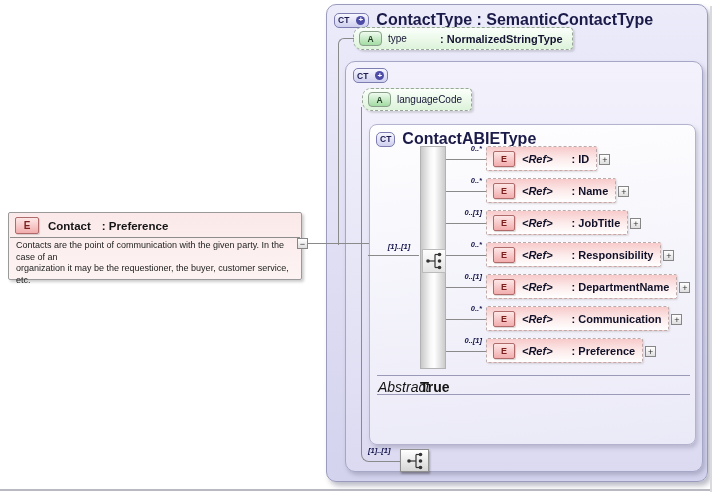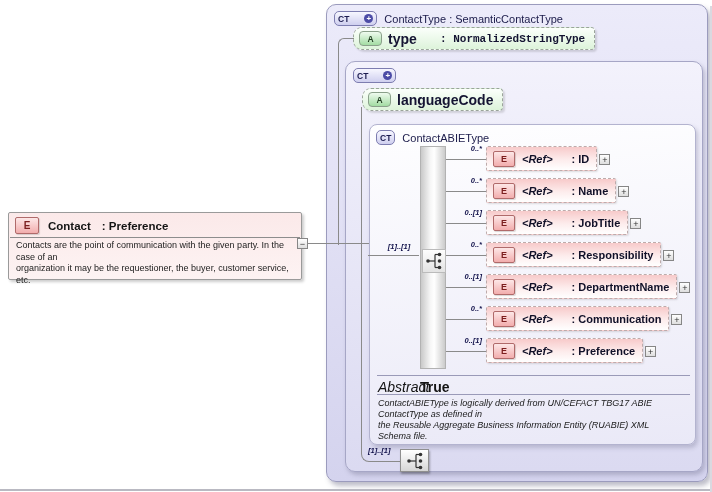--- a/index.html
+++ b/index.html
@@ -11,21 +11,21 @@
   
   .icon-e{display:inline-flex;align-items:center;justify-content:center;
           width:20px;height:14px;border:1px solid #b06a6a;border-radius:2px;
           background:linear-gradient(180deg,#fde7e7 0%,#f2adad 100%);
           color:#7c1f1f;font-size:9px;font-weight:bold;flex:0 0 auto;
           box-shadow:1px 1px 1px rgba(0,0,0,.15);}
   .icon-a{display:inline-flex;align-items:center;justify-content:center;
           width:21px;height:13px;border:1px solid #8aa08a;border-radius:4px;
           background:linear-gradient(180deg,#effbef 0%,#a3dca3 100%);
           color:#1e3a1e;font-size:8.5px;font-weight:bold;flex:0 0 auto;}
-  .icon-ct{display:inline-flex;align-items:center;justify-content:center;gap:15px;
+  .icon-ct{display:inline-flex;align-items:center;justify-content:center;gap:7px;
            height:13px;padding:0 3px;border:1px solid #7d7db0;border-radius:5px;
            background:linear-gradient(180deg,#f7f7ff 0%,#cfcfef 100%);
            color:#1c1c50;font-size:8.5px;font-weight:bold;flex:0 0 auto;}
   .ct-plus{display:inline-flex;align-items:center;justify-content:center;
            width:9px;height:9px;border-radius:50%;background:#4c4ca6;color:#fff;
            font-size:8px;line-height:8px;font-weight:bold;}
   .handle{position:absolute;width:11px;height:11px;box-sizing:border-box;
           border:1px solid #868686;background:linear-gradient(180deg,#ffffff,#dedede);
           display:flex;align-items:center;justify-content:center;
           font-size:9px;line-height:8px;color:#333;z-index:6;}
@@ -48,29 +48,29 @@
   .hline{position:absolute;height:1px;background:#8a8a8a;z-index:5;}
   .l1{left:308px;top:243px;width:61px;}
   .l2{left:368px;top:255px;width:51px;}
 
   
   .outer-box{position:absolute;left:326px;top:4px;width:382px;height:478px;box-sizing:border-box;
              border:1px solid #9b9bbd;border-radius:10px;
              background:linear-gradient(180deg,#ecebfa 0%,#d4d3ee 100%);
              box-shadow:3px 4px 5px rgba(110,110,135,.45);}
   .box-head{display:flex;align-items:center;gap:7px;padding:6px 8px 0 7px;}
-  .head-title{font-size:11px;font-weight:normal;color:#1b1b4a;white-space:nowrap;}
+  .head-title{font-size:16px;font-weight:bold;color:#1b1b4a;white-space:nowrap;}
 
   .attr-box{position:absolute;display:inline-flex;align-items:center;gap:6px;
             height:23px;box-sizing:border-box;padding:0 9px 0 5px;
             border:1px dashed #9aa49a;border-radius:9px 4px 4px 9px;
             background:linear-gradient(180deg,#fbfffb 0%,#ddf3da 100%);
             box-shadow:2px 2px 2px rgba(0,0,0,.13);white-space:nowrap;}
-  .attr-name{font-size:14px;font-weight:bold;color:#141432;min-width:46px;}
-  .attr-type{font-size:11px;font-weight:bold;color:#141432;font-family:Liberation Mono, monospace;}
+  .attr-name{font-size:10px;font-weight:normal;color:#141432;min-width:46px;}
+  .attr-type{font-size:11px;font-weight:bold;color:#141432;}
   .type-attr{left:26px;top:22px;}
   .lang-attr{left:16px;top:26px;}
   .lang-attr .attr-name{min-width:0;}
 
   .tree-a{position:absolute;left:11px;top:33px;width:15px;height:206px;
           border-left:1px solid #8a8a8a;border-top:1px solid #8a8a8a;
           border-top-left-radius:6px;}
   .tree-b{position:absolute;left:15px;top:45px;width:39px;height:354px;
           border-left:1px solid #8a8a8a;border-bottom:1px solid #8a8a8a;
           border-bottom-left-radius:8px;}
@@ -270,24 +270,20 @@
     </div>
     <div class="handle">+</div>
   </div>
 </div>
 
         <div class="sep s1"></div>
         <div class="abstract-row">
           <span class="ab-l">Abstract</span><span class="ab-v">True</span>
         </div>
         <div class="sep s2"></div>
-        <div class="abie-anno">ContactABIEType is logically derived from UN/CEFACT TBG17 ABIE
-ContactType as defined in
-the Reusable Aggregate Business Information Entity (RUABIE) XML
-Schema file.</div>
       </div>
 
       <div class="bottom-card">[1]..[1]</div>
       <div class="bottom-seq">
         <svg class="seq-glyph" width="20" height="20" viewBox="0 0 20 20">
           <line x1="4" y1="10" x2="11" y2="10" stroke="#333" stroke-width="1.2"></line>
           <line x1="11" y1="3.5" x2="11" y2="16.5" stroke="#333" stroke-width="1.2"></line>
           <line x1="11" y1="3.5" x2="15" y2="3.5" stroke="#333" stroke-width="1.2"></line>
           <line x1="11" y1="16.5" x2="15" y2="16.5" stroke="#333" stroke-width="1.2"></line>
           <circle cx="4" cy="10" r="1.8" fill="#333"></circle>

